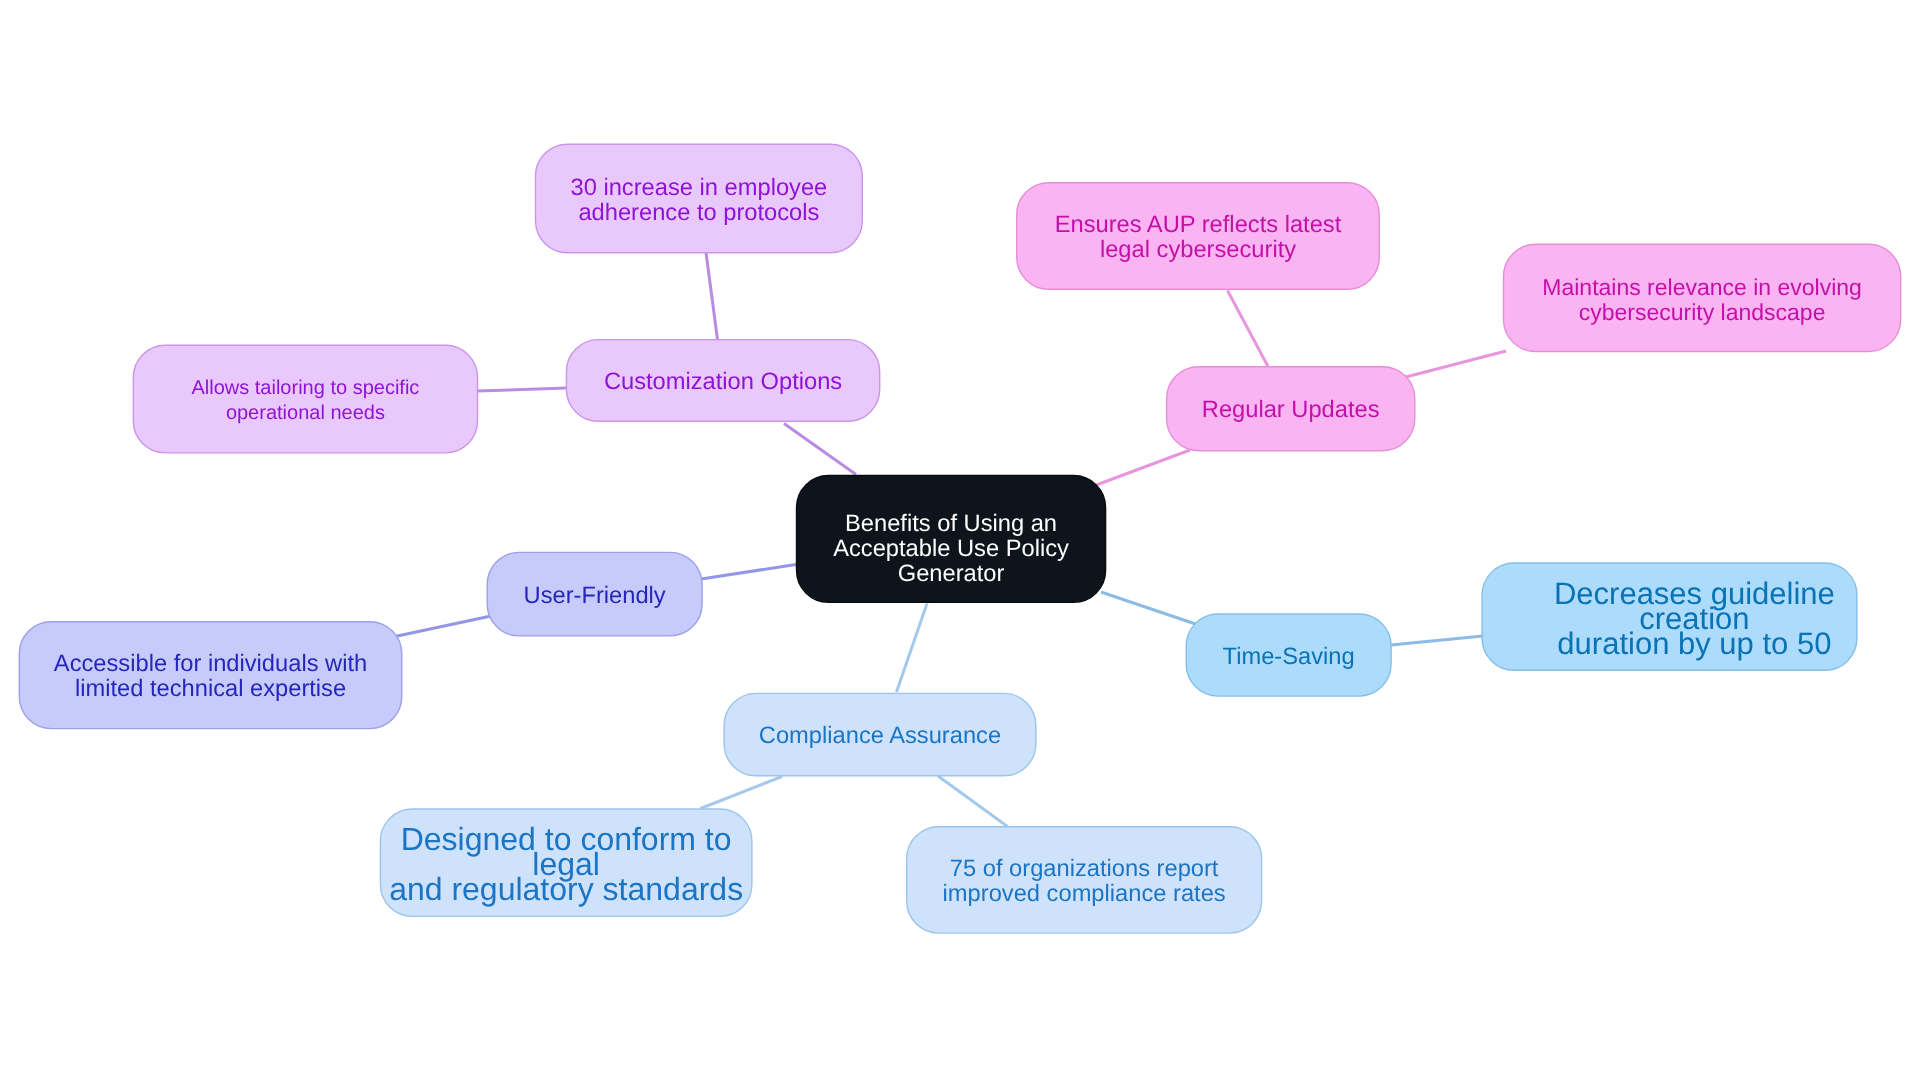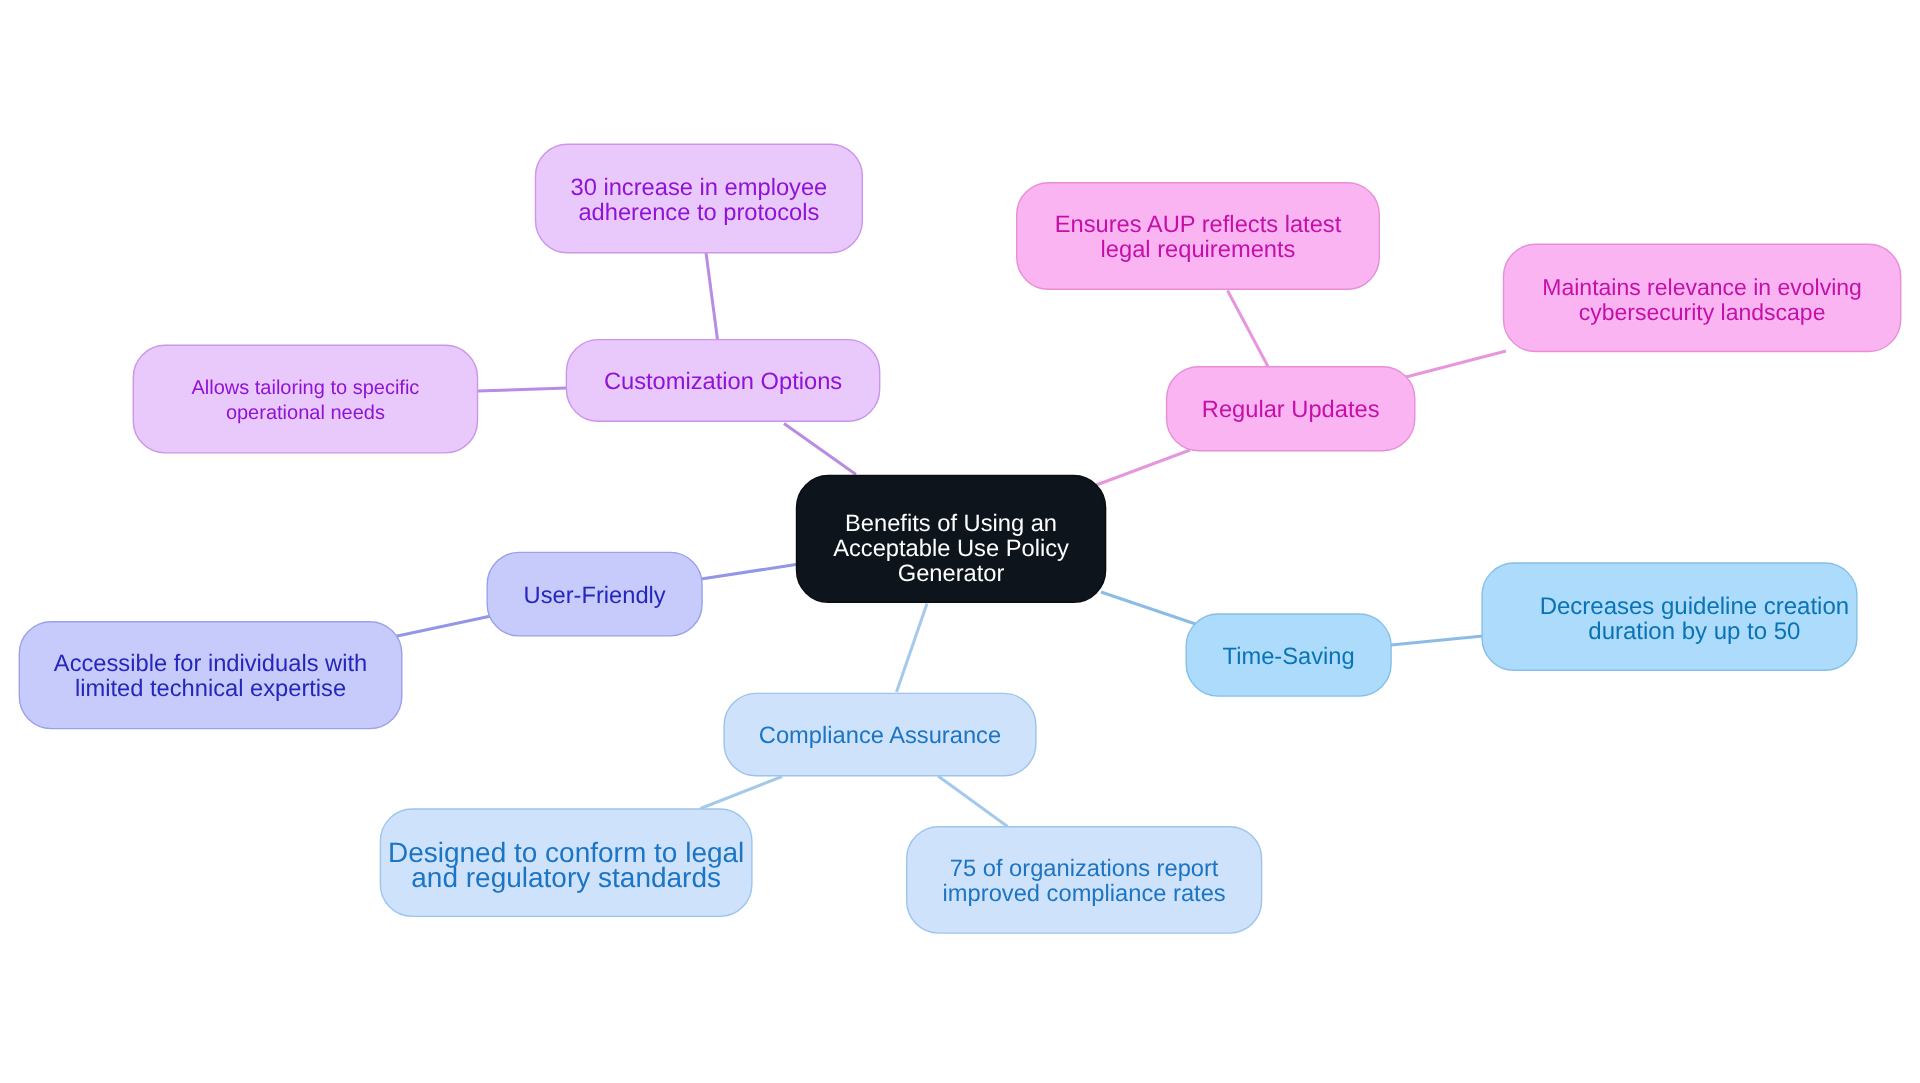--- a/index.html
+++ b/index.html
@@ -54,31 +54,31 @@
       <div class="node" style="left: 534.8px; top: 143.5px; width: 328.2px; height: 110px; color: rgb(143, 18, 214); font-size: 23.7px;">
         <span class="lbl">30 increase in employee
 adherence to protocols</span>
       </div>
       <div class="node" style="left: 132.6px; top: 344.6px; width: 345.6px; height: 109px; color: rgb(143, 18, 214); font-size: 20px;">
         <span class="lbl">Allows tailoring to specific
 operational needs</span>
       </div>
       <div class="node" style="left: 1016px; top: 182px; width: 364px; height: 108px; color: rgb(196, 15, 168); font-size: 23.7px;">
         <span class="lbl">Ensures AUP reflects latest
-legal requirements</span>
+legal cybersecurity</span>
       </div>
       <div class="node" style="left: 1502.8px; top: 243.6px; width: 398.6px; height: 108.6px; color: rgb(196, 15, 168); font-size: 23px;">
         <span class="lbl">Maintains relevance in evolving
 cybersecurity landscape</span>
       </div>
-      <div class="node" style="left: 1481.4px; top: 562.3px; width: 384px; height: 108.7px; color: rgb(10, 115, 181); font-size: 24px; padding-left: 42px;">
+      <div class="node" style="left: 1481.4px; top: 562.3px; width: 384px; height: 108.7px; color: rgb(10, 115, 181); font-size: 31px; padding-left: 42px;">
         <span class="lbl">Decreases guideline creation
 duration by up to 50</span>
       </div>
-      <div class="node" style="left: 379.7px; top: 808.3px; width: 372.9px; height: 108.8px; color: rgb(28, 116, 196); font-size: 28px;">
+      <div class="node" style="left: 379.7px; top: 808.3px; width: 372.9px; height: 108.8px; color: rgb(28, 116, 196); font-size: 32px;">
         <span class="lbl">Designed to conform to legal
 and regulatory standards</span>
       </div>
       <div class="node" style="left: 906px; top: 826px; width: 356.3px; height: 107.8px; color: rgb(28, 116, 196); font-size: 23.7px;">
         <span class="lbl">75 of organizations report
 improved compliance rates</span>
       </div>
       <div class="node" style="left: 18.6px; top: 621px; width: 383.9px; height: 108.3px; color: rgb(37, 38, 186); font-size: 23.7px; border-radius: 12px;">
         <span class="lbl">Accessible for individuals with
 limited technical expertise</span>

